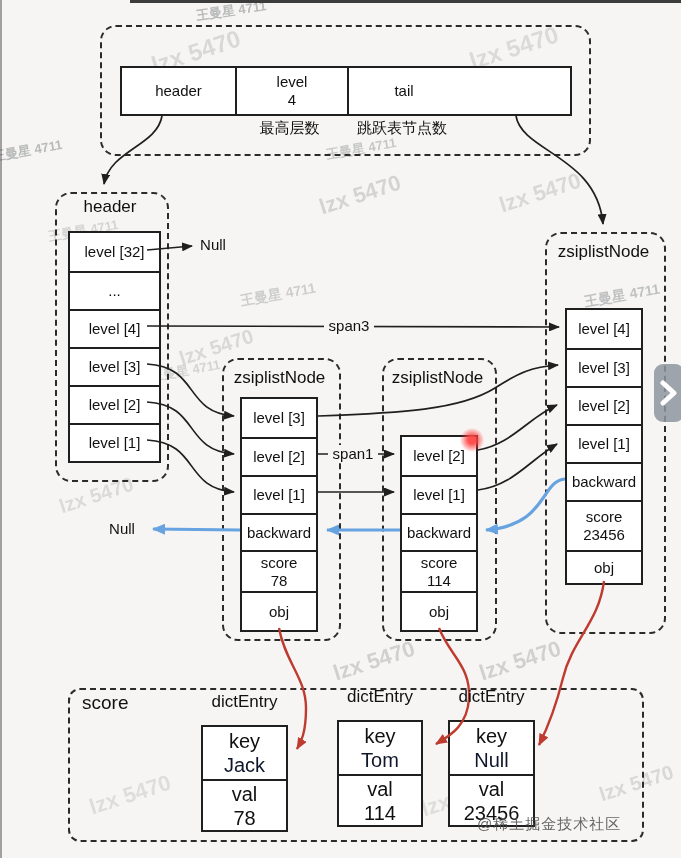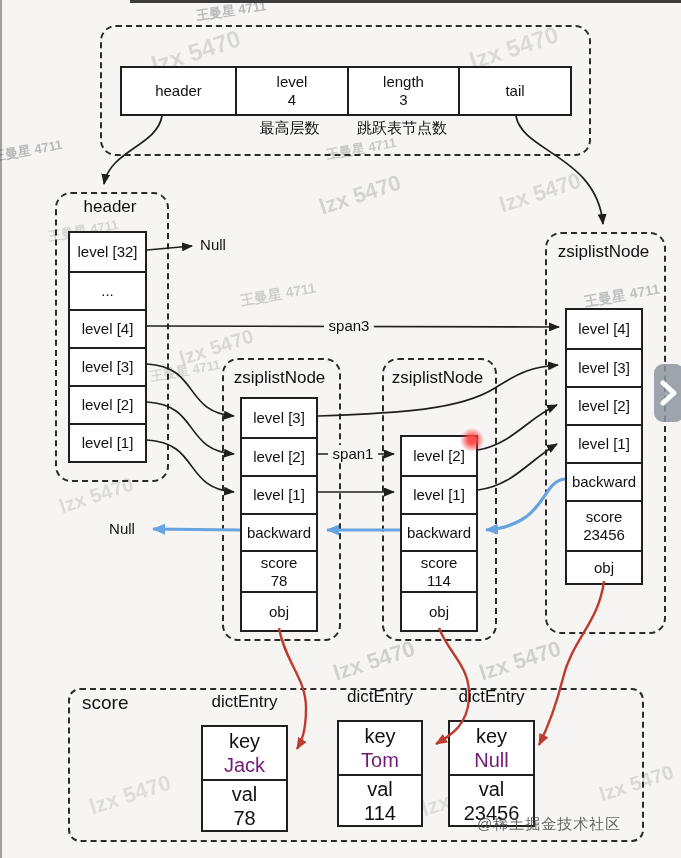--- a/index.html
+++ b/index.html
@@ -22,21 +22,21 @@
   .line-label{position:absolute;z-index:6;background:#f6f5f3;text-align:center;font-size:15px;padding:0 2px;}
   .free-label{position:absolute;z-index:6;text-align:center;font-size:15px;}
   .wm{position:absolute;z-index:1;color:#6f7377;white-space:nowrap;pointer-events:none;font-weight:600;}
   .credit{position:absolute;z-index:7;font-size:15px;color:rgba(75,75,75,.85);letter-spacing:1px;}
   .red-dot{position:absolute;z-index:7;width:24px;height:24px;border-radius:50%;
     background:radial-gradient(circle,rgba(255,70,70,.95) 0 22%,rgba(255,60,60,.5) 45%,rgba(255,60,60,0) 72%);}
   .chevron-btn{position:absolute;z-index:8;width:30px;height:58px;border-radius:9px;
     background:rgba(141,149,158,.85);display:flex;align-items:center;justify-content:flex-start;padding-left:4px;box-sizing:border-box;}
   .edge-top{position:absolute;z-index:9;left:130px;top:0;width:551px;height:3px;background:#3c3c3c;}
   .edge-left{position:absolute;z-index:9;left:0;top:0;width:2px;height:858px;background:rgba(60,60,60,.45);}
-  .key-red{color:#701a75;text-align:right;}
+  .key-red{color:#0f172a;text-align:right;}
   .dict-cell{font-size:20px;}
 </style>
 </head>
 <body>
 
 <div class="canvas">
 
   <span class="wm" style="left:150px;top:38px;font-size:24px;opacity:.22;transform:rotate(-18deg)">lzx 5470</span>
   <span class="wm" style="left:468px;top:34px;font-size:24px;opacity:.20;transform:rotate(-18deg)">lzx 5470</span>
   <span class="wm" style="left:196px;top:2px;font-size:13px;opacity:.45;transform:rotate(-8deg)">王曼星 4711</span>
@@ -58,34 +58,30 @@
 
   <div class="dashed-box" style="left:100px;top:25px;width:487px;height:127px"></div>
   <div class="tbl hrow" style="left:120px;top:66px;width:452px;height:50px">
     <div class="hcell" style="width:113px">
         <span>header</span>
       </div>
     <div class="hcell" style="width:112px">
         <span>level</span>
         <span>4</span>
       </div>
-    <div class="hcell" style="width:111px">
-        <span>length</span>
-        <span>3</span>
-      </div>
     <div class="hcell" style="width:112px">
         <span>tail</span>
       </div>
   </div>
   <div class="free-label" style="left:233px;top:119px;width:113px">最高层数</div>
   <div class="free-label" style="left:346px;top:119px;width:112px">跳跃表节点数</div>
 
   <div class="dashed-box" style="left:55px;top:192px;width:110px;height:286px"></div>
   <div class="box-title" style="left:55px;top:197px;width:110px;font-size:17px">header</div>
-  <div class="tbl" style="left:68px;top:231px;width:79px">
+  <div class="tbl" style="left:68px;top:231px;width:93px">
     <div class="cell" style="height:38px">level [32]</div>
     <div class="cell" style="height:38px">...</div>
     <div class="cell" style="height:38px">level [4]</div>
     <div class="cell" style="height:38px">level [3]</div>
     <div class="cell" style="height:38px">level [2]</div>
     <div class="cell" style="height:38px">level [1]</div>
   </div>
 
   <div class="dashed-box" style="left:222px;top:358px;width:115px;height:279px"></div>
   <div class="box-title" style="left:222px;top:368px;width:115px;font-size:17px">zsiplistNode</div>

